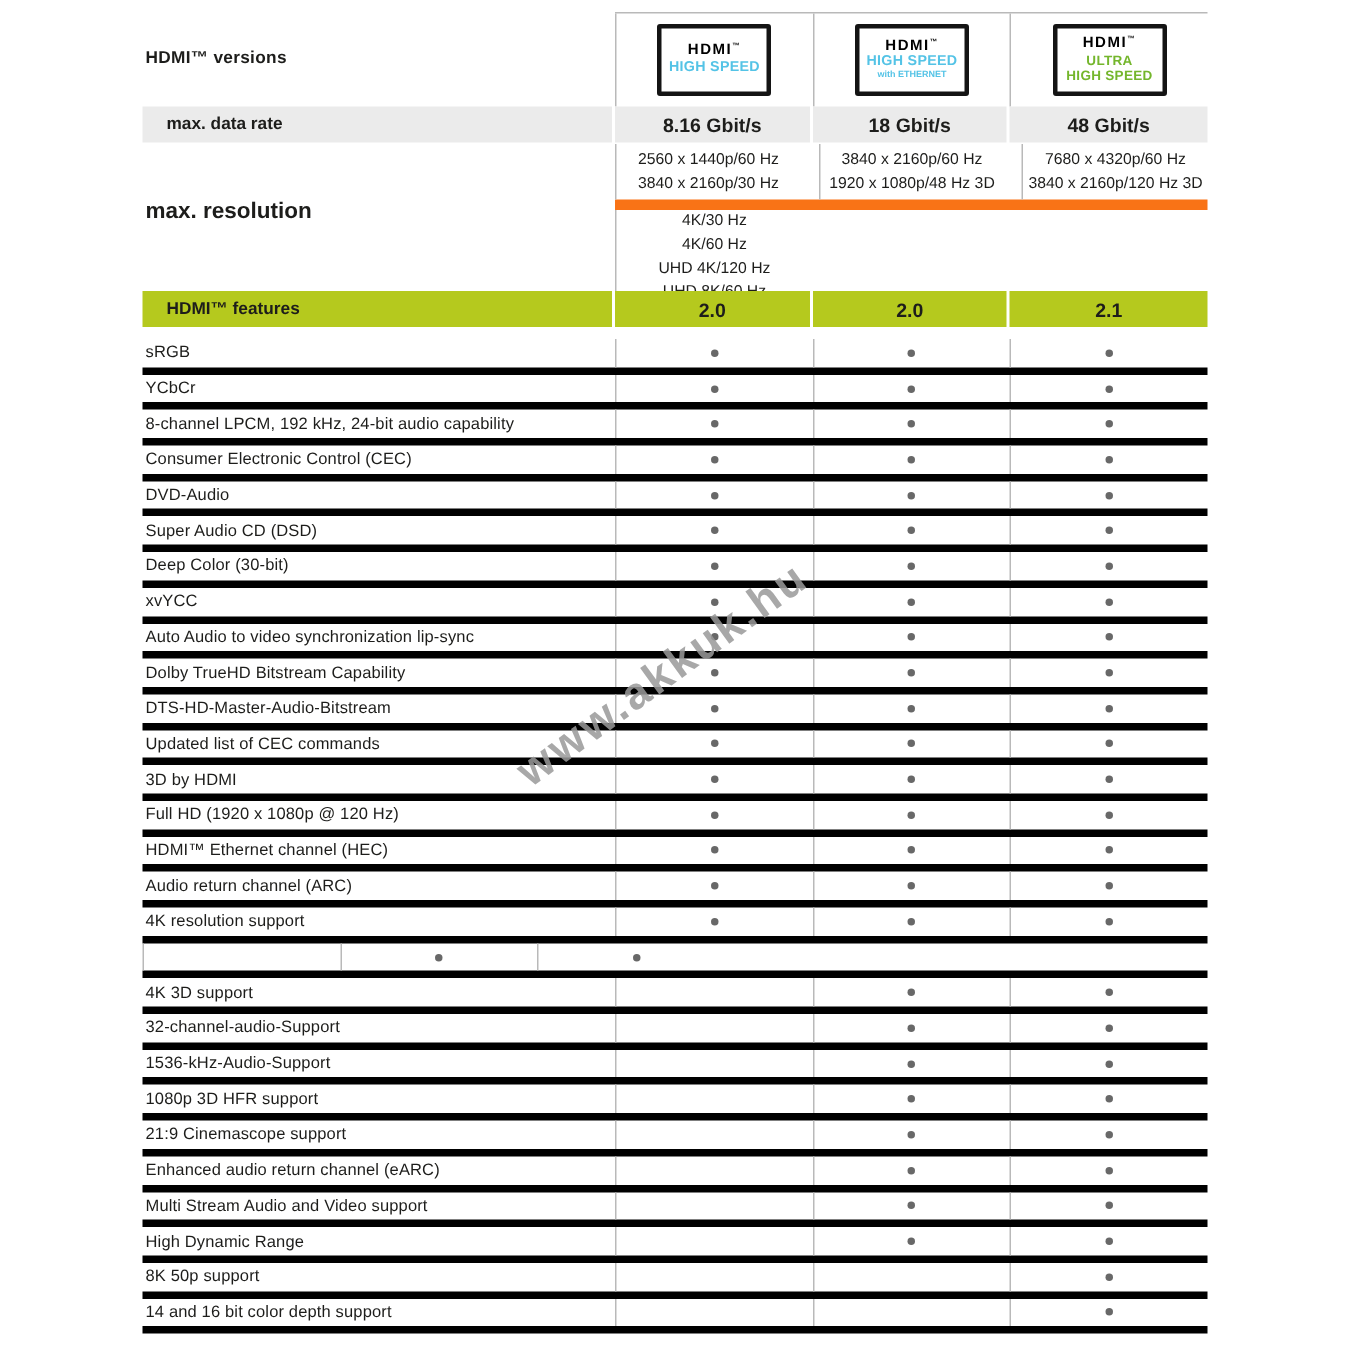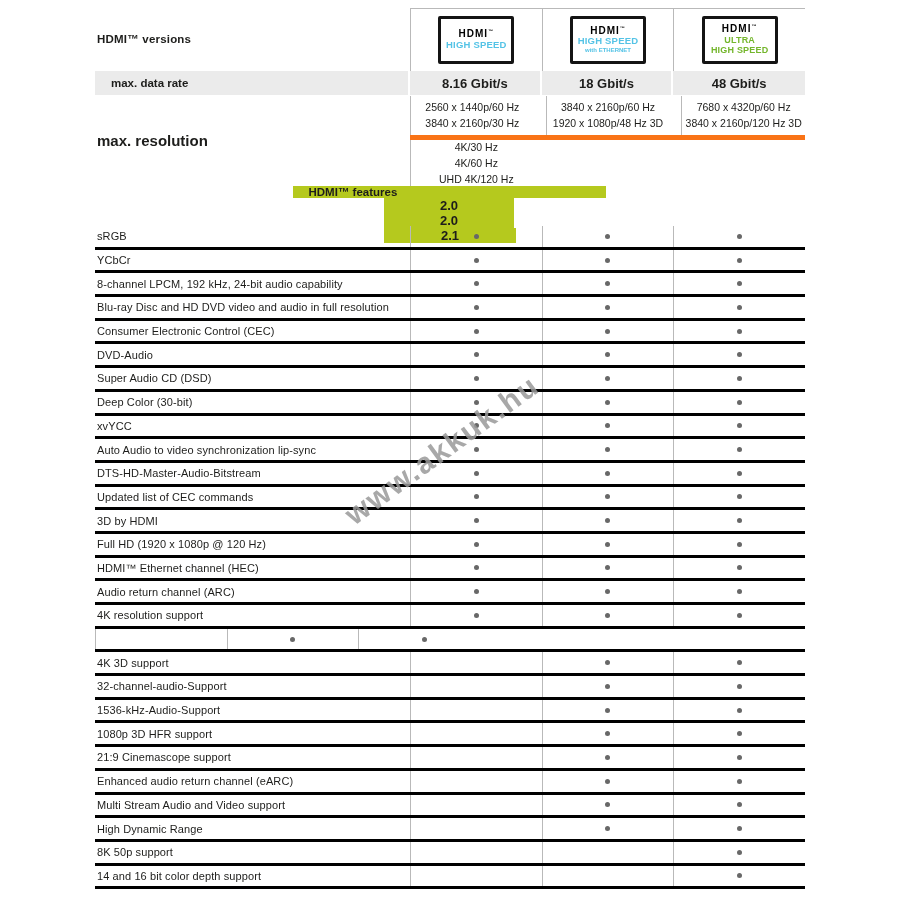--- a/index.html
+++ b/index.html
@@ -28,36 +28,36 @@
   .l-cyan-sub { color:#54c3e6; font-weight:700; font-size:6px; }
   .l-green { color:#74b62c; font-weight:700; font-size:9px; letter-spacing:.2px; }
 
   
   .band-row { height:26px; align-items:center; }
   .band-row .lab-col { height:24px; display:flex; align-items:center; padding-left:16px;
                        font-size:11.5px; font-weight:700; width:313px; margin-right:2px; }
   .band-row .val-col { height:24px; width:129.67px; margin-right:2px; font-weight:700; font-size:13px; }
   .band-row .val-col:last-child { margin-right:0; width:131.67px; }
   .gray-band .lab-col, .gray-band .val-col { background:#ebebeb; }
-  .green-band { height:40px;flex-direction:column; }
+  .green-band { height:40px; }
   .green-band .lab-col, .green-band .val-col { background:#b5c91e; height:24px; }
 
   
   .res-section { display:flex; height:89px; }
   .res-section .lab-col { display:flex; align-items:center; padding-left:2px;
                           font-size:15px; font-weight:700; }
   .res-vals { width:395px; display:flex; flex-direction:column; }
   .res-subrow { display:flex; }
-  .res-subrow.r1 { height:44px; border-bottom:5px solid #f97316;gap:12px; }
+  .res-subrow.r1 { height:44px; border-bottom:7px solid #f97316;gap:12px; }
   .res-subrow.r2 { height:45px;flex-direction:column; }
   .res-subrow .val-col { border-left:1px solid #b9b9b9; flex-direction:column;
                          font-size:10.5px; line-height:1.5; }
 
   
-  .feature-row { height:23.69px; border-bottom:3px solid #000000; display:flex; }
+  .feature-row { height:23.69px; border-bottom:5px solid #000000; display:flex; }
   .feature-row .lab-col { display:flex; align-items:center; padding-left:2px;
                           font-size:11px; letter-spacing:.1px; }
   .feature-row .val-col { border-left:1px solid #b9b9b9; }
   .dot { width:5px; height:5px; border-radius:50%; background:#686868; display:block; }
 
   
   .watermark { position:absolute; left:442px; top:450px;
                transform:translate(-50%,-50%) rotate(-36deg);
                font-size:30px; font-weight:700; color:#9a9a9a; letter-spacing:2px;
                opacity:.85; white-space:nowrap; pointer-events:none; z-index:5; }
@@ -172,32 +172,20 @@
           <span class="dot"></span>
         </div>
         <div class="val-col">
           <span class="dot"></span>
         </div>
         <div class="val-col">
           <span class="dot"></span>
         </div>
       </div>
       <div class="feature-row">
-        <div class="lab-col">Blu-ray Disc and HD DVD video and audio in full resolution</div>
-        <div class="val-col">
-          <span class="dot"></span>
-        </div>
-        <div class="val-col">
-          <span class="dot"></span>
-        </div>
-        <div class="val-col">
-          <span class="dot"></span>
-        </div>
-      </div>
-      <div class="feature-row">
         <div class="lab-col">Consumer Electronic Control (CEC)</div>
         <div class="val-col">
           <span class="dot"></span>
         </div>
         <div class="val-col">
           <span class="dot"></span>
         </div>
         <div class="val-col">
           <span class="dot"></span>
         </div>
@@ -256,20 +244,32 @@
           <span class="dot"></span>
         </div>
         <div class="val-col">
           <span class="dot"></span>
         </div>
         <div class="val-col">
           <span class="dot"></span>
         </div>
       </div>
       <div class="feature-row">
+        <div class="lab-col">Dolby TrueHD Bitstream Capability</div>
+        <div class="val-col">
+          <span class="dot"></span>
+        </div>
+        <div class="val-col">
+          <span class="dot"></span>
+        </div>
+        <div class="val-col">
+          <span class="dot"></span>
+        </div>
+      </div>
+      <div class="feature-row">
         <div class="lab-col">DTS-HD-Master-Audio-Bitstream</div>
         <div class="val-col">
           <span class="dot"></span>
         </div>
         <div class="val-col">
           <span class="dot"></span>
         </div>
         <div class="val-col">
           <span class="dot"></span>
         </div>

